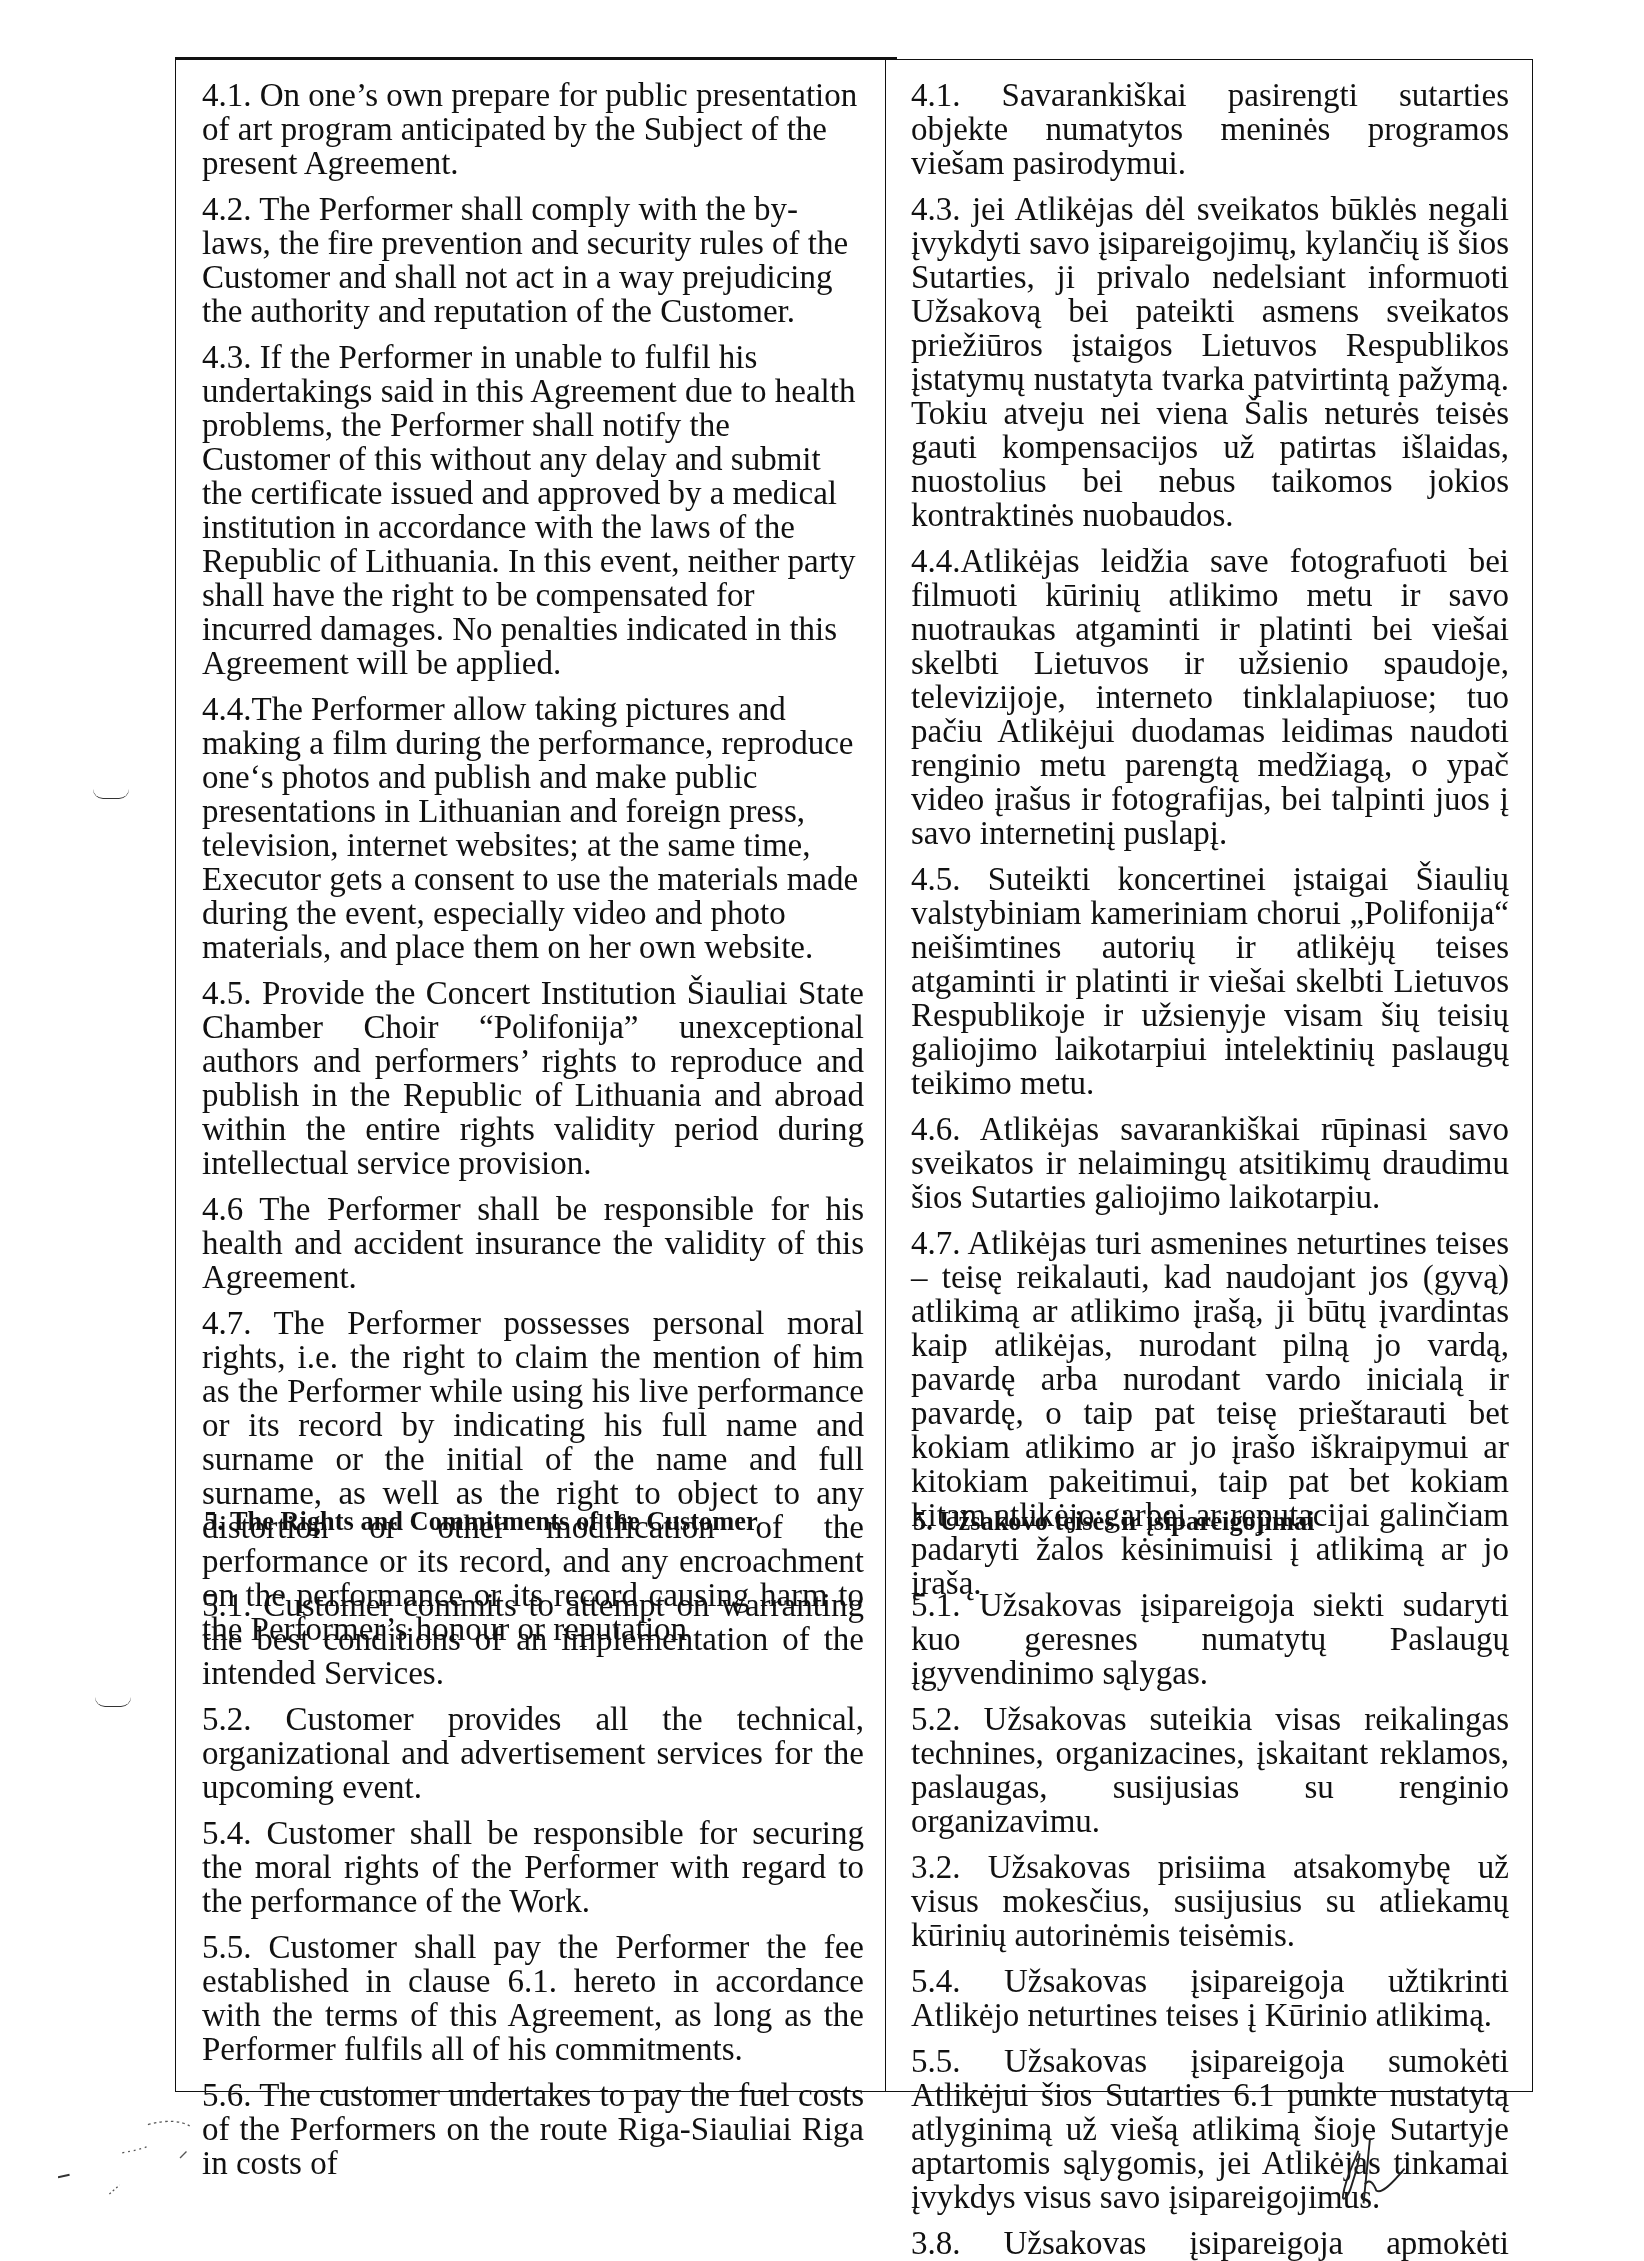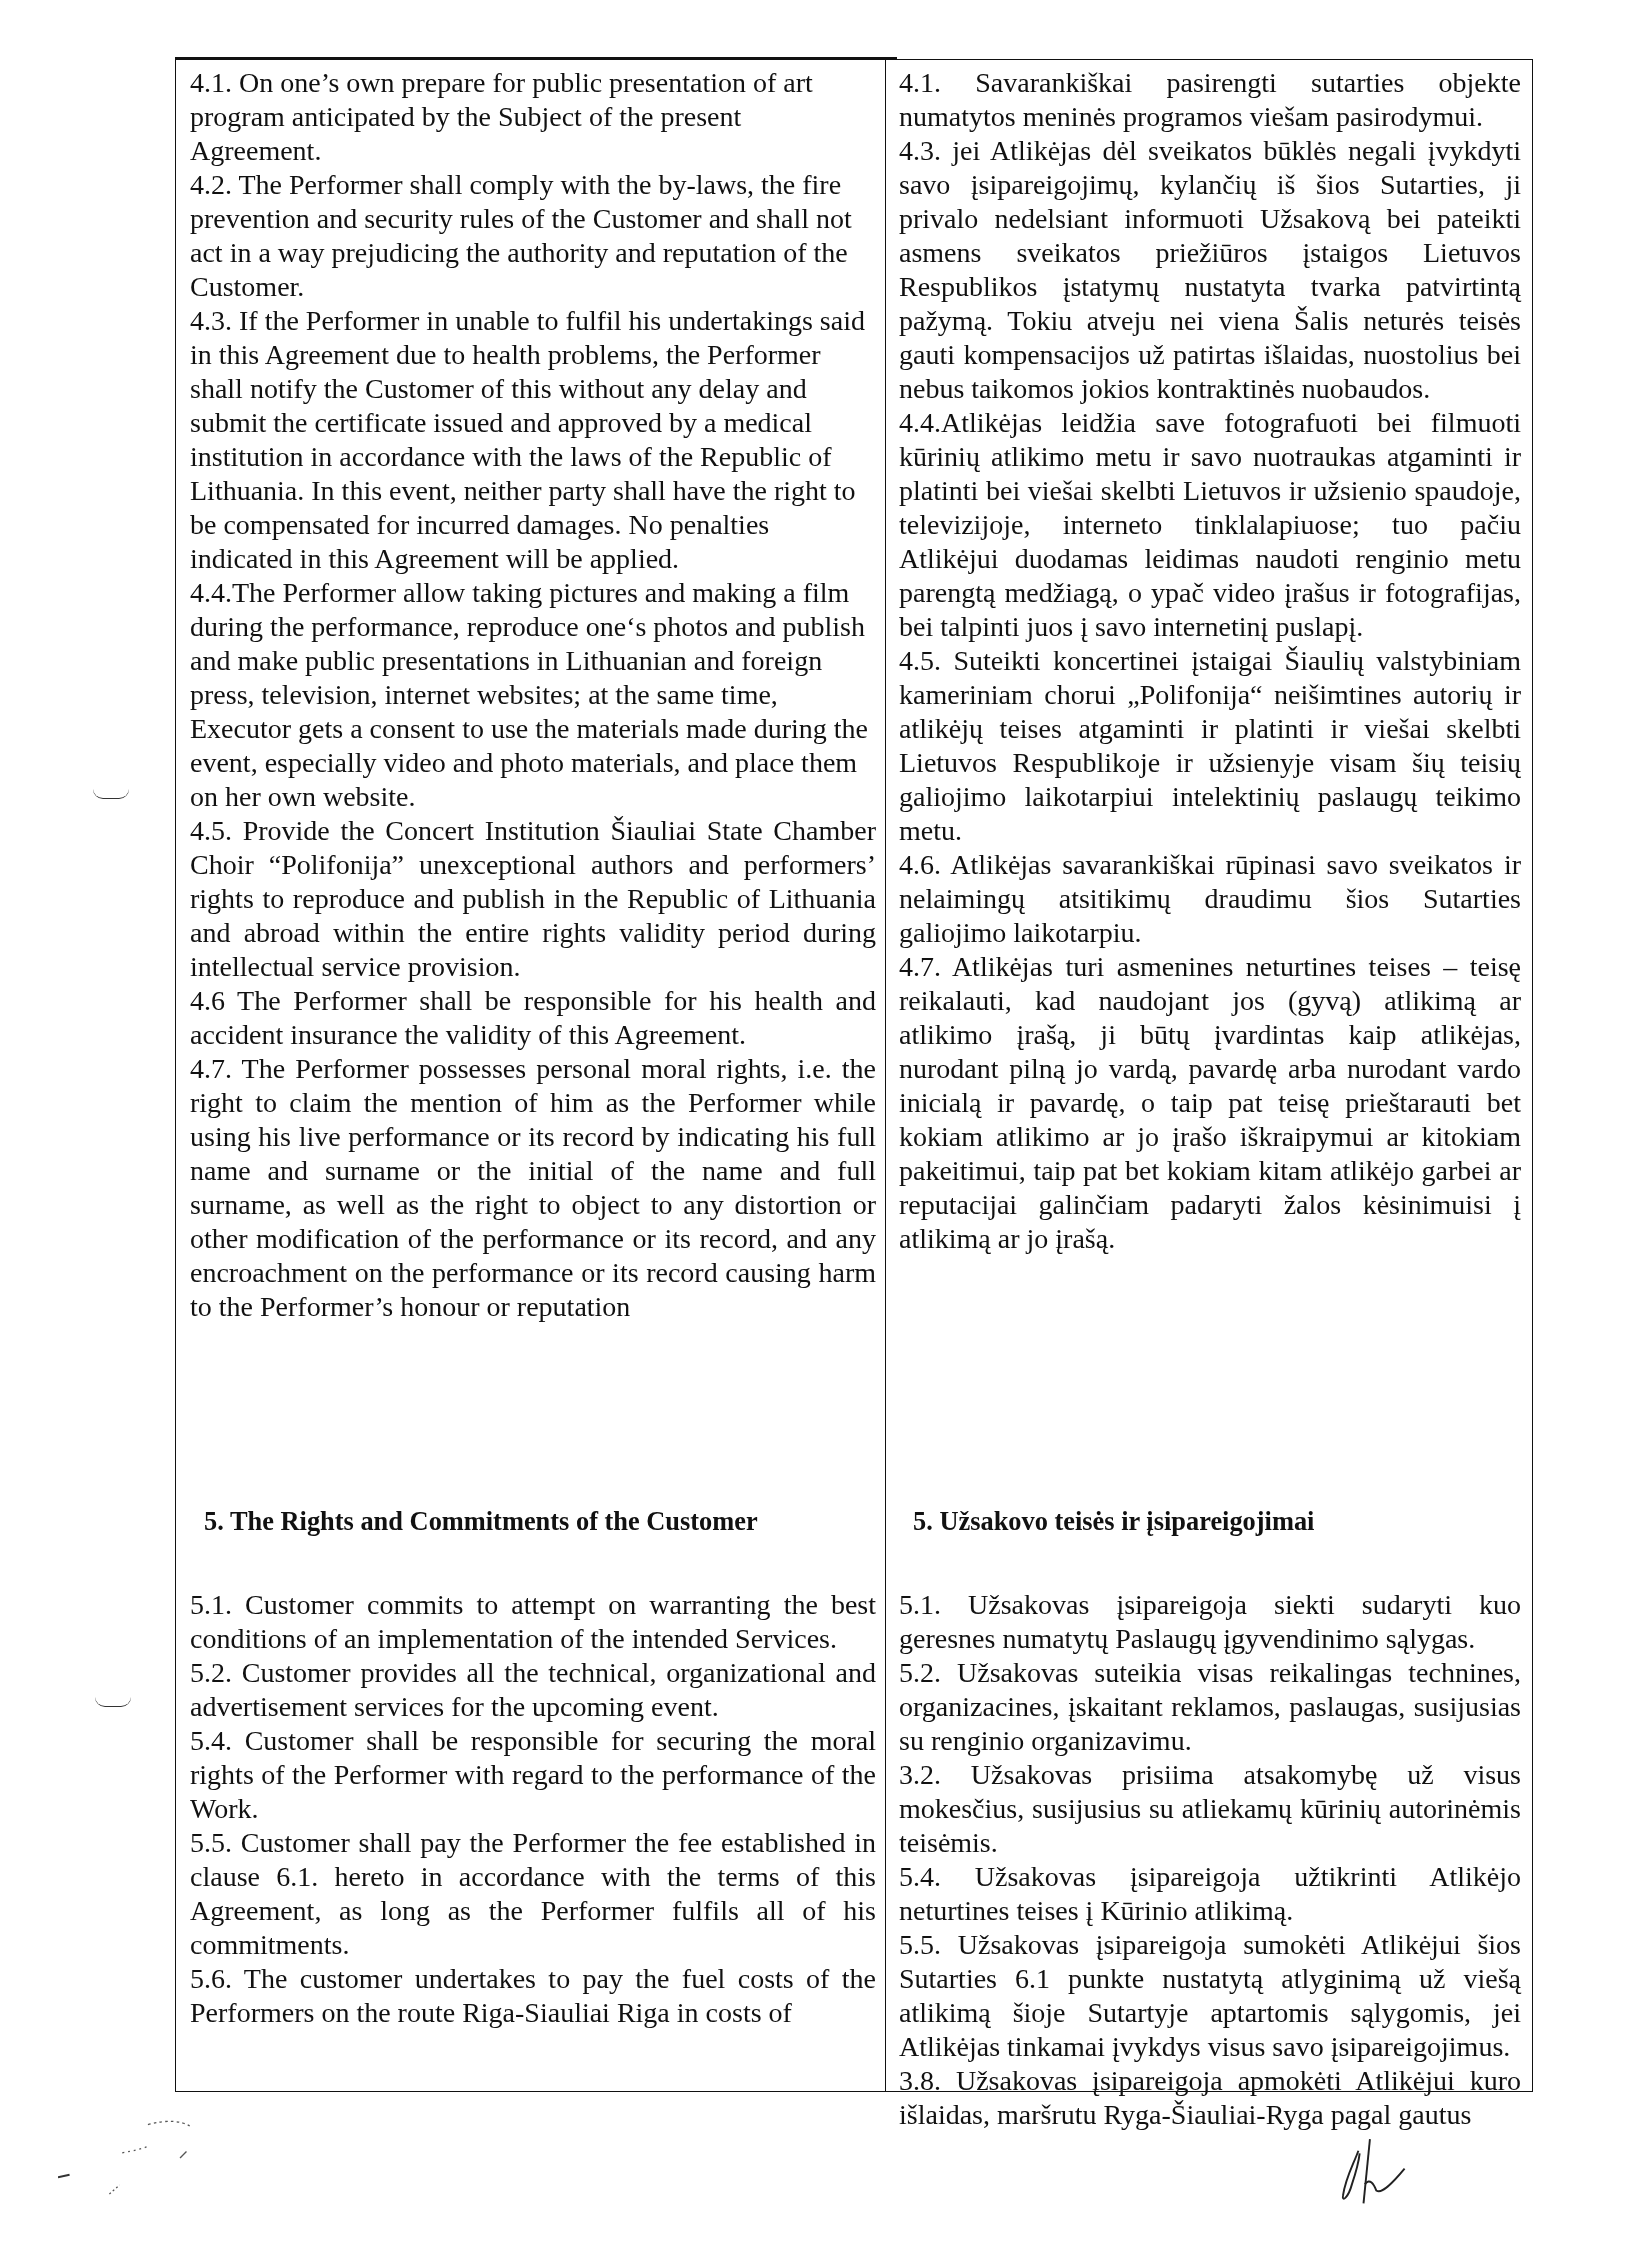--- a/index.html
+++ b/index.html
@@ -4,21 +4,21 @@
 <style>
   html, body { margin: 0; padding: 0; background: #ffffff; }
   body { width: 1644px; height: 2261px; position: relative; overflow: hidden;
          font-family: "Liberation Serif", "DejaVu Serif", serif; color: #111111; }
   .page { position: absolute; left: 0; top: 0; width: 1644px; height: 2261px; background: #ffffff; }
   .contract-table { position: absolute; left: 175px; top: 59px; width: 1358px; height: 2033px;
                     border: 1.9px solid #111; box-sizing: border-box; display: flex; }
   .col { box-sizing: border-box; height: 100%; position: relative; }
   .col-en { width: 710px; border-right: 1.9px solid #111; padding: 6.4px 9px 0 14px; }
   .col-lt { width: 644px; padding: 6.4px 9px 0 13px; }
-  .clause { font-size: 28px; line-height: 34px; margin: 0; text-align: justify; }
+  .clause { font-size: 33px; line-height: 34px; margin: 12px; text-align: justify; }
   .clause.left { text-align: left; }
   .section-block { position: absolute; left: 14px; right: 9px; }
   .col-lt .section-block { left: 13px; }
   .section-heading { font-weight: bold; font-size: 26.4px; line-height: 33px; margin: 14px; }
   .sec4 { top: 6.4px; }
   .sec5 { top: 1431px; }
   .sec5-body { margin-top: 50px; }
   .top-rule { position: absolute; left: 175px; top: 57px; width: 722px; height: 1.9px; background:#111; }
   .margin-mark { position: absolute; width: 36px; height: 9px; border-bottom: 1.9px solid #333;
                  border-radius: 0 0 39px 39px; }

